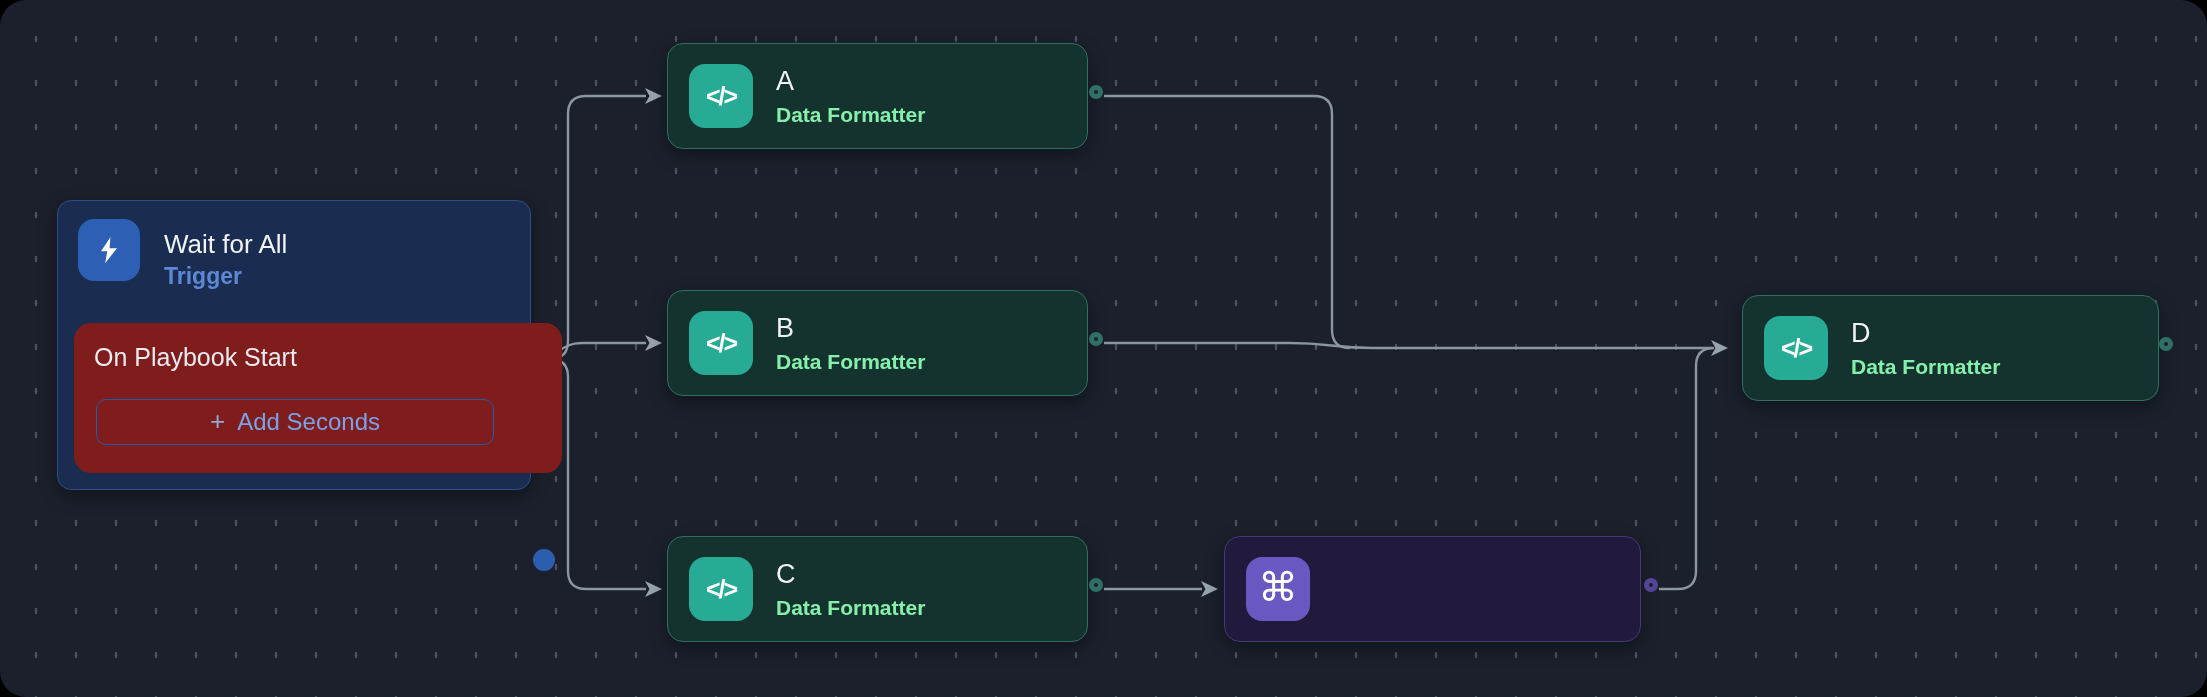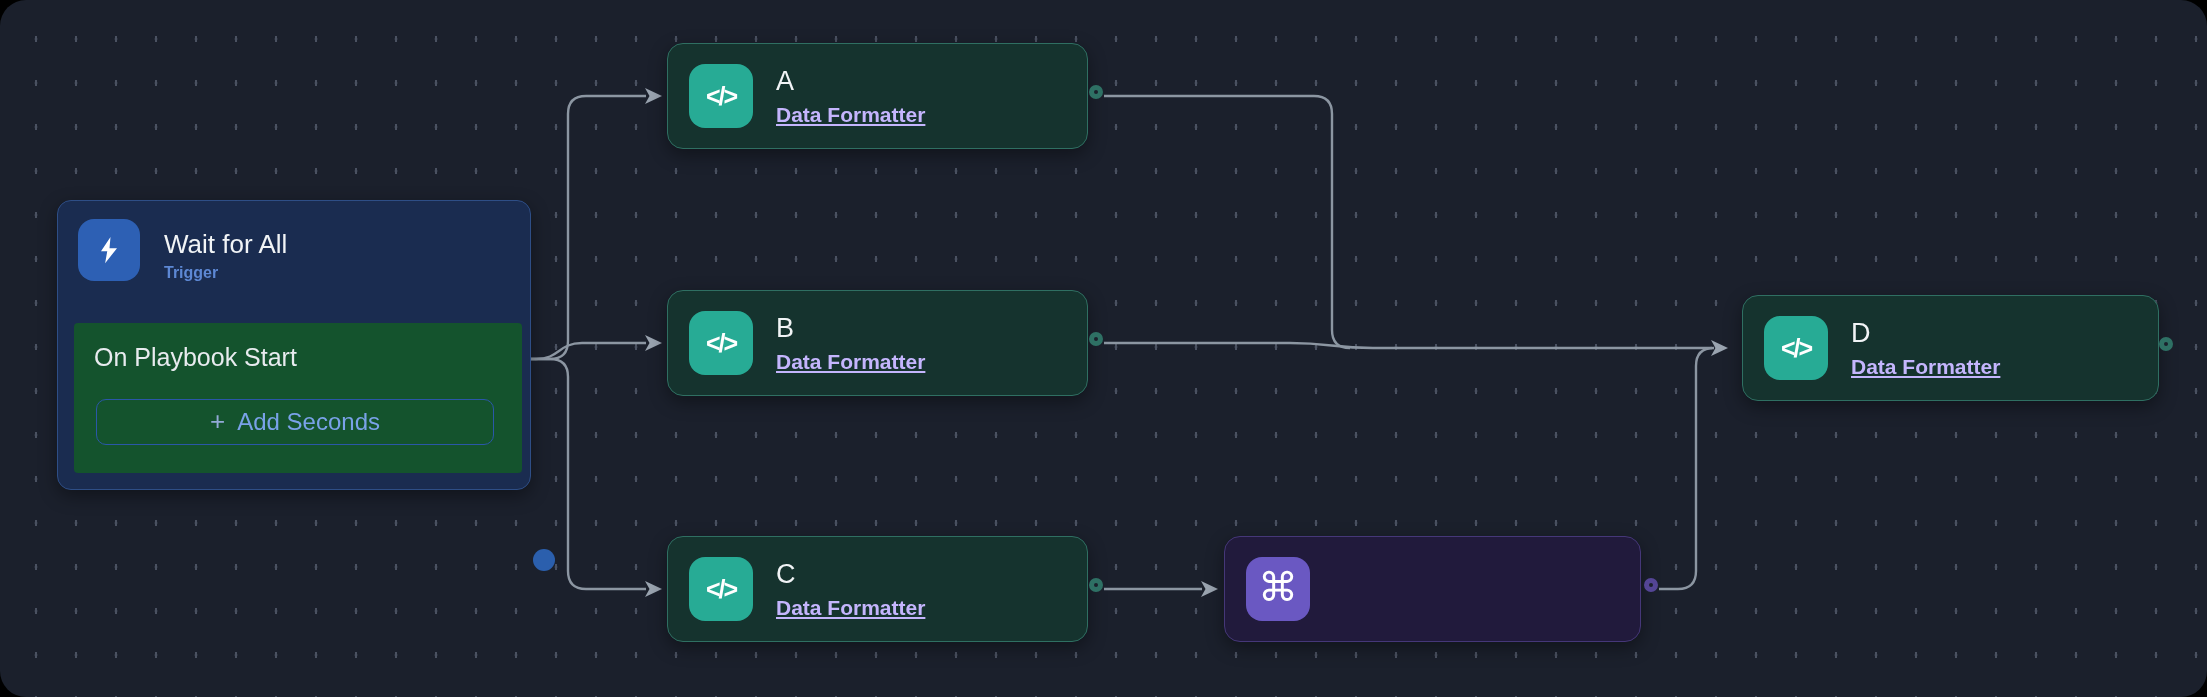--- a/index.html
+++ b/index.html
@@ -20,30 +20,30 @@
   .purple{background:#211a3c;border:1.5px solid #453778;}
   .icon-tile{width:64px;height:64px;border-radius:16px;display:flex;align-items:center;justify-content:center;flex:0 0 auto;}
   .tile-teal{background:#27ab95;}
   .tile-purple{background:#6a58c2;}
   .tile-blue{background:#2d60b4;width:62px;height:62px;}
   .glyph-code{color:#fff;font-weight:bold;font-size:25px;letter-spacing:-2px;}
   .glyph-cmd{color:#fff;font-size:40px;line-height:1;margin-top:-4px;}
   .txt{display:flex;flex-direction:column;gap:9px;}
   .title{color:#f1f4f6;font-size:27px;line-height:1;}
   .subtitle{font-size:21px;font-weight:bold;line-height:1;}
-  .sub-teal{color:#c4b5fd;text-decoration:underline;}
+  .sub-teal{color:#86efac;}
   .sub-purple{color:#8d7dd8;}
   .port{position:absolute;width:14px;height:14px;border-radius:50%;background:#1b202c;z-index:3;}
   .port-teal{border:5px solid #2e7064;}
   .port-purple{border:5px solid #544596;}
   .trigger-node{left:57px;top:200px;width:474px;height:290px;background:#1a2c50;border:1.5px solid #2e4e86;border-radius:14px;padding-left:32px;}
   .trigger-icon{position:absolute;left:20px;top:18px;}
   .trigger-title{position:absolute;left:106px;top:30px;color:#f1f4f6;font-size:26px;line-height:1;}
-  .trigger-type{position:absolute;left:106px;top:64px;color:#5d88d4;font-size:16px;font-weight:bold;line-height:1;}
-  .trigger-panel{position:absolute;left:16px;top:122px;width:448px;height:150px;background:#14532d;border-radius:4px;}
+  .trigger-type{position:absolute;left:106px;top:64px;color:#5d88d4;font-size:23px;font-weight:bold;line-height:1;}
+  .trigger-panel{position:absolute;left:16px;top:122px;width:488px;height:150px;background:#7f1d1d;border-radius:17px;}
   .event-label{position:absolute;left:20px;top:22px;color:#e8ebef;font-size:25px;line-height:1;}
   .add-btn{position:absolute;left:22px;top:76px;width:398px;height:46px;border:1.5px solid #2a57a8;border-radius:10px;
     background:transparent;display:flex;align-items:center;justify-content:center;gap:12px;
     color:#7aa2e8;font-size:24px;cursor:pointer;}
   .add-plus{font-size:26px;color:#93a9d6;line-height:1;margin-top:-2px;}
   .out-dot{position:absolute;left:475px;top:348px;width:22px;height:22px;border-radius:50%;background:#2b5fad;z-index:3;}
 </style>
 </head>
 <body>
 

